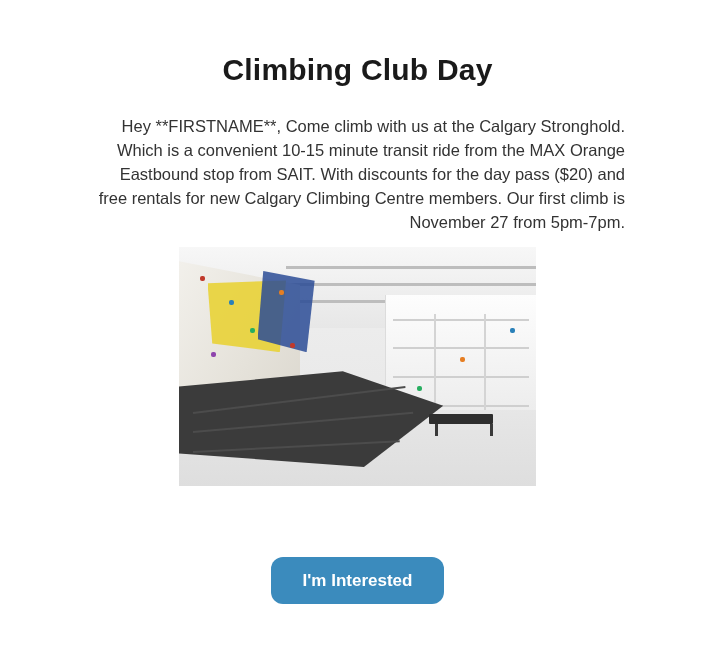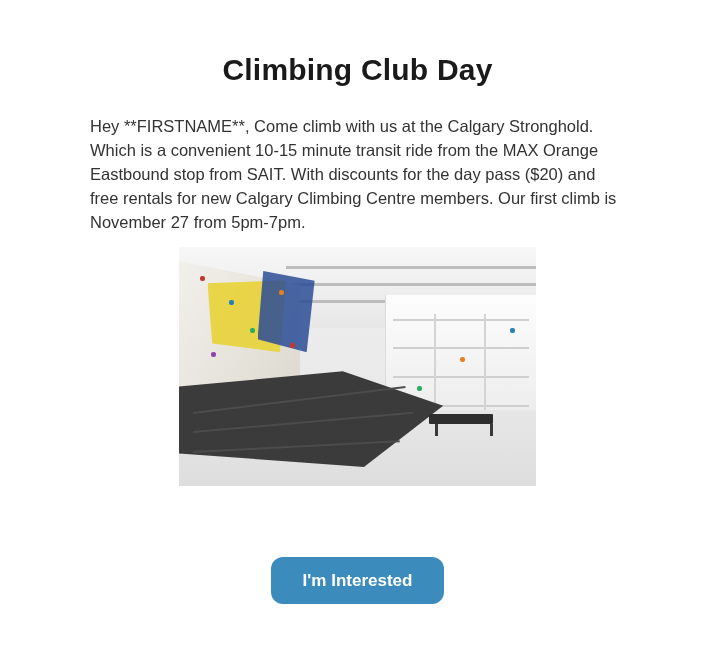--- a/index.html
+++ b/index.html
@@ -34,21 +34,21 @@
     color: #1a1a1a;
     letter-spacing: 0.2px;
     margin: 0 0 26px 0;
     line-height: 1.2;
   }
   .body-text {
     font-size: 16.5px;
     line-height: 24px;
     color: #333333;
     margin: 0;
-    text-align: left;
+    text-align: right;
   }
   .image-block {
     margin-top: 13px;
     display: flex;
     justify-content: center;
   }
   .photo {
     width: 357px;
     height: 239px;
     border: 0;

